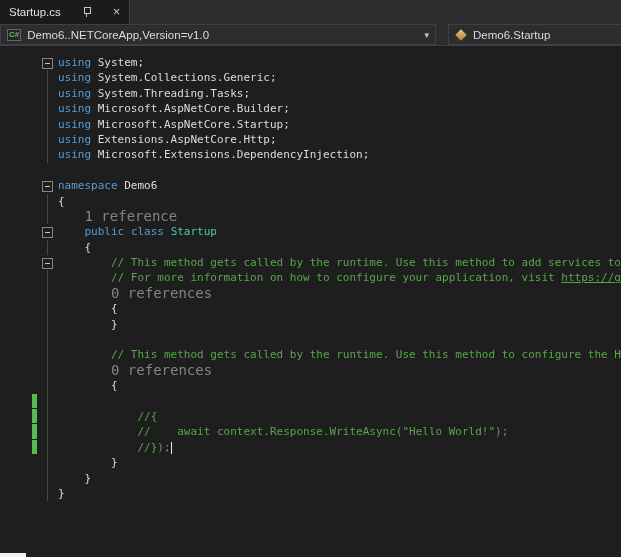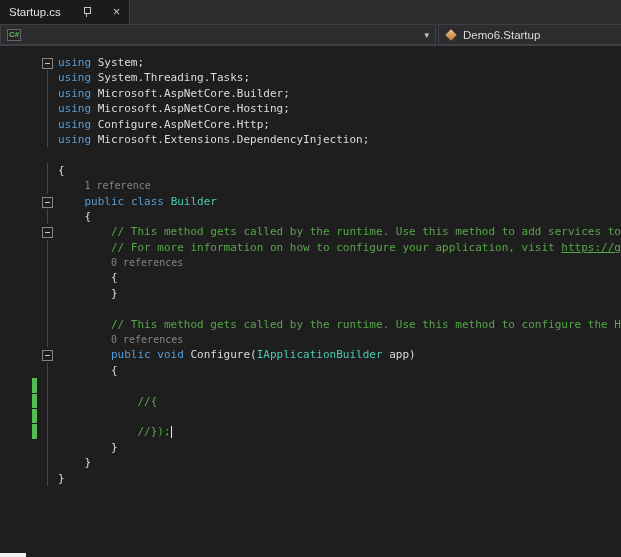--- a/index.html
+++ b/index.html
@@ -25,21 +25,21 @@
   .close{font-size:13px;color:#C8C8C8;line-height:10px;cursor:default}
   
   .navbar{height:21px;background:var(--chrome_bg);display:flex;border-bottom:1px solid var(--border)}
   .combo{
     display:flex;align-items:center;gap:6px;font-size:11.5px;color:#DCDCDC;
     padding:0 6px;border:1px solid var(--border);background:var(--chrome_bg);
     box-sizing:border-box;white-space:nowrap;overflow:hidden;
   }
   .combo-left{width:436px;flex:none}
   .combo-left .arrow{margin-left:auto;color:#C8C8C8;font-size:9px}
-  .combo-right{flex:1;margin-left:2px;border-right:none}
+  .combo-right{flex:1;margin-left:12px;border-right:none}
   .csicon{
     font-size:8px;font-weight:bold;color:#6FBE6F;border:1px solid #666;
     padding:1px 1px;line-height:8px;background:#252526;
   }
   .clsicon{
     width:8px;height:8px;flex:none;margin:0 2px;
     background:linear-gradient(135deg,#EBC58B,#BE762E);
     transform:rotate(45deg);
   }
   
@@ -55,38 +55,39 @@
   .codetext{
     white-space:pre;flex:1;overflow:hidden;
     font-family:"DejaVu Sans Mono",monospace;font-size:11px;line-height:15.4px;
     color:var(--plain);
   }
   .tok-k{color:var(--keyword)}
   .tok-p{color:var(--plain)}
   .tok-t{color:var(--type)}
   .tok-m{color:var(--comment)}
   .tok-u{color:var(--comment);text-decoration:underline}
-  .tok-c{color:var(--codelens);font-size:10px}
+  .tok-c{color:var(--codelens);font-size:14px}
   .caret{display:inline-block;width:1px;height:12px;background:#EAEAEA;vertical-align:text-bottom}
   .corner{position:absolute;left:0;bottom:0;width:26px;height:11px;background:#F2F2F2}
 </style>
 </head>
 <body>
 
 <div class="tabstrip">
   <div class="tab">
     <span>Startup.cs</span>
     <span class="pin"></span>
     <span class="close">×</span>
   </div>
 </div>
 
 <div class="navbar">
   <div class="combo combo-left">
     <span class="csicon">C#</span>
+    <span>Demo6..NETCoreApp,Version=v1.0</span>
     <span class="arrow">▾</span>
   </div>
   <div class="combo combo-right">
     <span class="clsicon"></span>
     <span>Demo6.Startup</span>
   </div>
 </div>
 
 <div class="editor">
   <div id="code-area">
@@ -97,83 +98,99 @@
           <span class="foldbox"></span>
         </div>
         <div class="codetext"><span class="tok-k">using</span><span class="tok-p"> System;</span></div>
       </div>
       <div class="line">
         <div class="m-bp"></div>
         <div class="m-ch"></div>
         <div class="m-fold">
           <div class="gline"></div>
         </div>
+        <div class="codetext"><span class="tok-k">using</span><span class="tok-p"> System.Collections.Generic;</span></div>
+      </div>
+      <div class="line">
+        <div class="m-bp"></div>
+        <div class="m-ch"></div>
+        <div class="m-fold">
+          <div class="gline"></div>
+        </div>
         <div class="codetext"><span class="tok-k">using</span><span class="tok-p"> System.Threading.Tasks;</span></div>
       </div>
       <div class="line">
         <div class="m-bp"></div>
         <div class="m-ch"></div>
         <div class="m-fold">
           <div class="gline"></div>
         </div>
         <div class="codetext"><span class="tok-k">using</span><span class="tok-p"> Microsoft.AspNetCore.Builder;</span></div>
       </div>
       <div class="line">
         <div class="m-bp"></div>
         <div class="m-ch"></div>
         <div class="m-fold">
           <div class="gline"></div>
         </div>
-        <div class="codetext"><span class="tok-k">using</span><span class="tok-p"> Microsoft.AspNetCore.Hosting;</span></div>
-      </div>
-      <div class="line">
-        <div class="m-bp"></div>
-        <div class="m-ch"></div>
-        <div class="m-fold">
-          <div class="gline"></div>
-        </div>
-        <div class="codetext"><span class="tok-k">using</span><span class="tok-p"> Configure.AspNetCore.Http;</span></div>
+        <div class="codetext"><span class="tok-k">using</span><span class="tok-p"> Microsoft.AspNetCore.Startup;</span></div>
+      </div>
+      <div class="line">
+        <div class="m-bp"></div>
+        <div class="m-ch"></div>
+        <div class="m-fold">
+          <div class="gline"></div>
+        </div>
+        <div class="codetext"><span class="tok-k">using</span><span class="tok-p"> Extensions.AspNetCore.Http;</span></div>
       </div>
       <div class="line">
         <div class="m-bp"></div>
         <div class="m-ch"></div>
         <div class="m-fold">
           <div class="gline"></div>
         </div>
         <div class="codetext"><span class="tok-k">using</span><span class="tok-p"> Microsoft.Extensions.DependencyInjection;</span></div>
       </div>
       <div class="line">
         <div class="m-bp"></div>
         <div class="m-ch"></div>
         <div class="m-fold"></div>
         <div class="codetext"></div>
       </div>
       <div class="line">
         <div class="m-bp"></div>
         <div class="m-ch"></div>
         <div class="m-fold">
+          <span class="foldbox"></span>
+        </div>
+        <div class="codetext"><span class="tok-k">namespace</span><span class="tok-p"> Demo6</span></div>
+      </div>
+      <div class="line">
+        <div class="m-bp"></div>
+        <div class="m-ch"></div>
+        <div class="m-fold">
           <div class="gline"></div>
         </div>
         <div class="codetext"><span class="tok-p">{</span></div>
       </div>
       <div class="line">
         <div class="m-bp"></div>
         <div class="m-ch"></div>
         <div class="m-fold">
           <div class="gline"></div>
         </div>
         <div class="codetext"><span class="tok-p">    </span><span class="tok-c">1 reference</span></div>
       </div>
       <div class="line">
         <div class="m-bp"></div>
         <div class="m-ch"></div>
         <div class="m-fold">
           <span class="foldbox"></span>
         </div>
-        <div class="codetext"><span class="tok-p">    </span><span class="tok-k">public</span><span class="tok-p"> </span><span class="tok-k">class</span><span class="tok-p"> </span><span class="tok-t">Builder</span></div>
+        <div class="codetext"><span class="tok-p">    </span><span class="tok-k">public</span><span class="tok-p"> </span><span class="tok-k">class</span><span class="tok-p"> </span><span class="tok-t">Startup</span></div>
       </div>
       <div class="line">
         <div class="m-bp"></div>
         <div class="m-ch"></div>
         <div class="m-fold">
           <div class="gline"></div>
         </div>
         <div class="codetext"><span class="tok-p">    {</span></div>
       </div>
       <div class="line">
@@ -232,28 +249,20 @@
         </div>
         <div class="codetext"><span class="tok-p">        </span><span class="tok-m">// This method gets called by the runtime. Use this method to configure the HTTP request pipeline.</span></div>
       </div>
       <div class="line">
         <div class="m-bp"></div>
         <div class="m-ch"></div>
         <div class="m-fold">
           <div class="gline"></div>
         </div>
         <div class="codetext"><span class="tok-p">        </span><span class="tok-c">0 references</span></div>
-      </div>
-      <div class="line">
-        <div class="m-bp"></div>
-        <div class="m-ch"></div>
-        <div class="m-fold">
-          <span class="foldbox"></span>
-        </div>
-        <div class="codetext"><span class="tok-p">        </span><span class="tok-k">public</span><span class="tok-p"> </span><span class="tok-k">void</span><span class="tok-p"> Configure(</span><span class="tok-t">IApplicationBuilder</span><span class="tok-p"> app)</span></div>
       </div>
       <div class="line">
         <div class="m-bp"></div>
         <div class="m-ch"></div>
         <div class="m-fold">
           <div class="gline"></div>
         </div>
         <div class="codetext"><span class="tok-p">        {</span></div>
       </div>
       <div class="line">
@@ -277,21 +286,21 @@
         <div class="codetext"><span class="tok-p">            </span><span class="tok-m">//{</span></div>
       </div>
       <div class="line">
         <div class="m-bp"></div>
         <div class="m-ch">
           <div class="bar"></div>
         </div>
         <div class="m-fold">
           <div class="gline"></div>
         </div>
-        <div class="codetext"><span class="tok-p">            </span></div>
+        <div class="codetext"><span class="tok-p">            </span><span class="tok-m">//    await context.Response.WriteAsync("Hello World!");</span></div>
       </div>
       <div class="line">
         <div class="m-bp"></div>
         <div class="m-ch">
           <div class="bar"></div>
         </div>
         <div class="m-fold">
           <div class="gline"></div>
         </div>
         <div class="codetext"><span class="tok-p">            </span><span class="tok-m">//});</span><span class="caret"></span></div>

